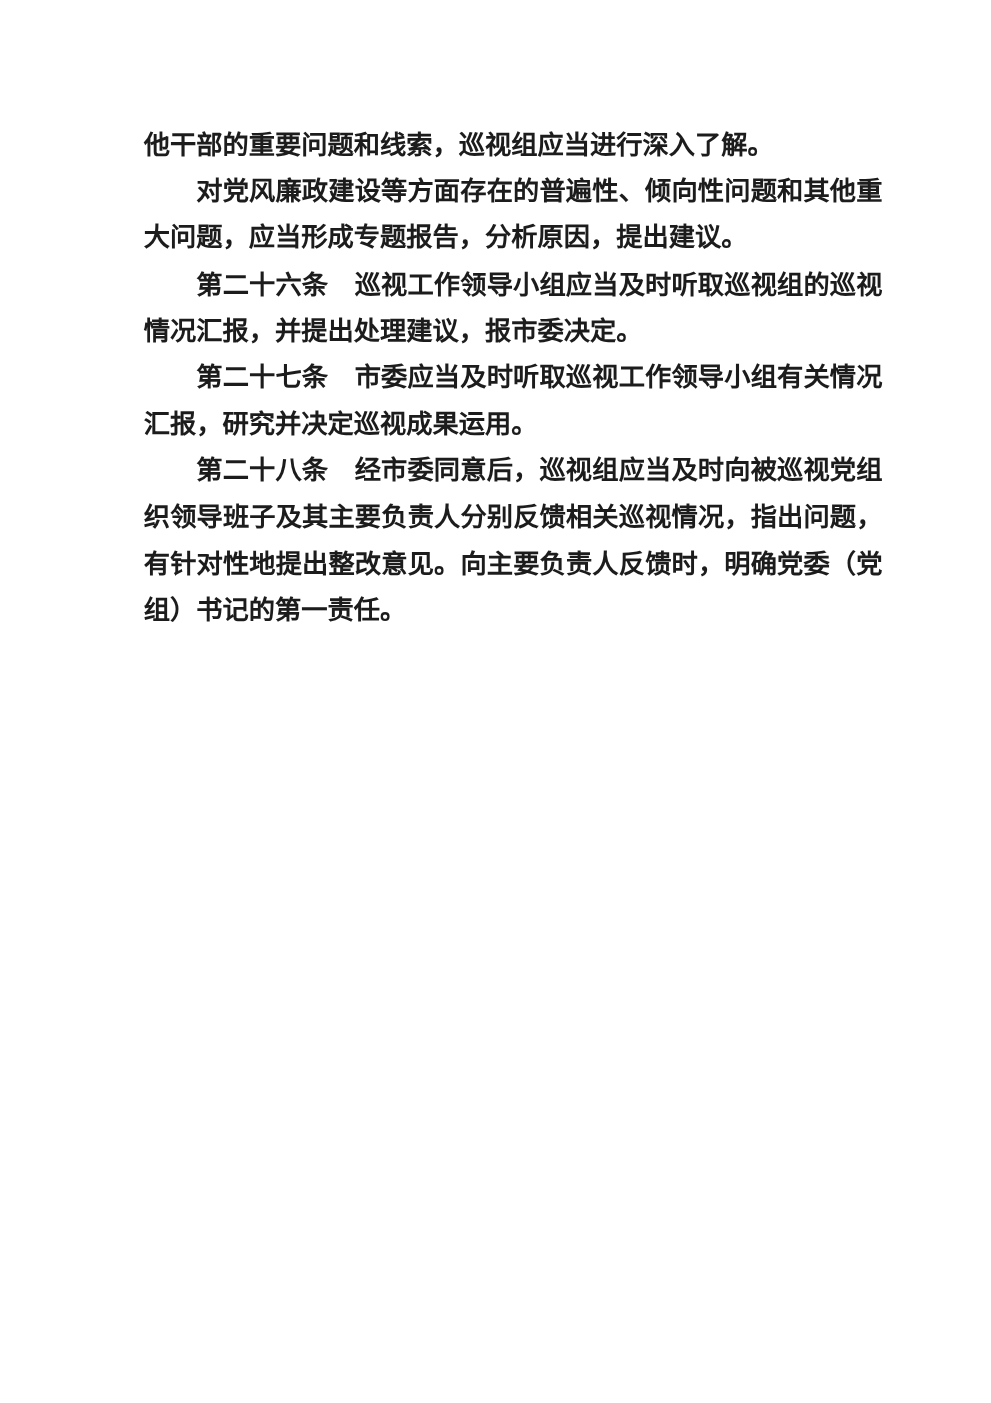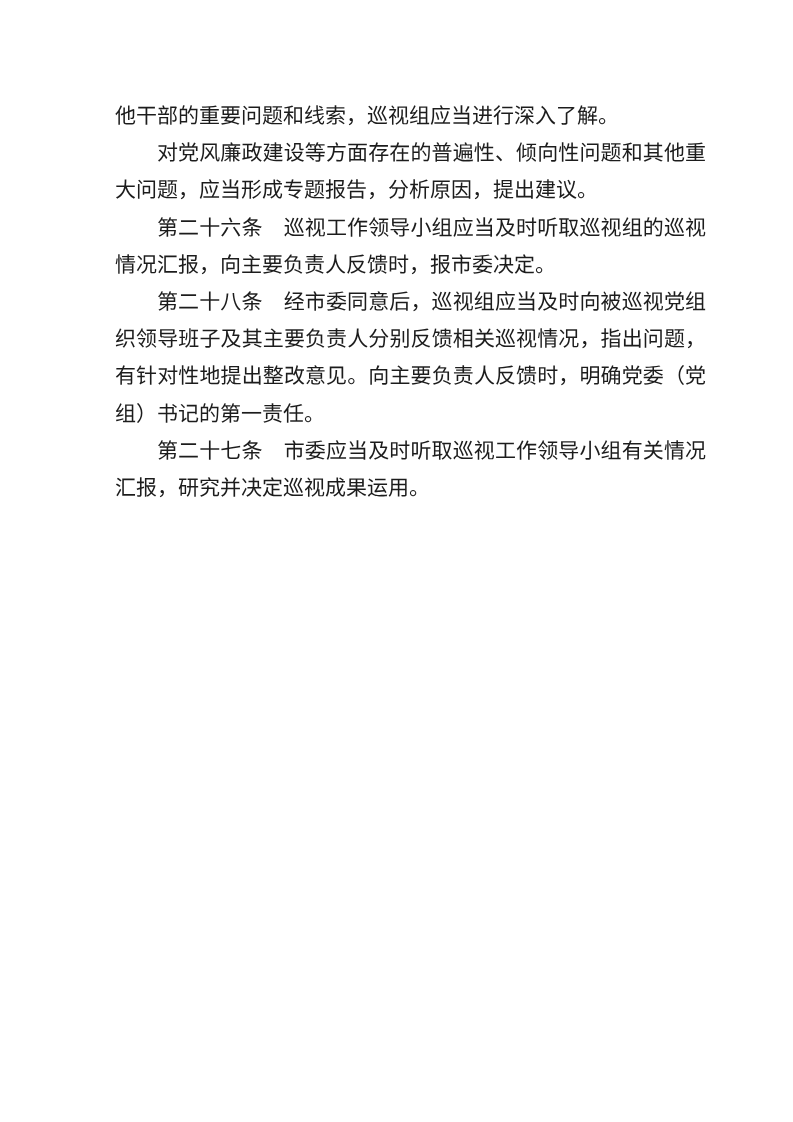--- a/index.html
+++ b/index.html
@@ -12,20 +12,21 @@
     height: 1122px;
     overflow: hidden;
     position: relative;
   }
   .page {
     box-sizing: border-box;
     width: 793px;
     height: 1122px;
     background: #ffffff;
     padding: 98px 87px 0 115px;
+    font-weight: bold;
   }
   .doc-body {
     width: 591px;
   }
   .para {
     margin: 0;
     padding: 0;
     font-family: "Liberation Serif", "DejaVu Serif", serif;
     font-size: 21px;
     line-height: 37.2px;
@@ -40,17 +41,17 @@
     text-indent: 0;
   }
 </style>
 </head>
 <body>
 
 <div class="page">
   <div class="doc-body">
     <p class="para no-indent">他干部的重要问题和线索，巡视组应当进行深入了解。</p>
     <p class="para">对党风廉政建设等方面存在的普遍性、倾向性问题和其他重大问题，应当形成专题报告，分析原因，提出建议。</p>
-    <p class="para">第二十六条　巡视工作领导小组应当及时听取巡视组的巡视情况汇报，向主要负责人反馈时，报市委决定。</p>
+    <p class="para">第二十六条　巡视工作领导小组应当及时听取巡视组的巡视情况汇报，并提出处理建议，报市委决定。</p>
+    <p class="para">第二十七条　市委应当及时听取巡视工作领导小组有关情况汇报，研究并决定巡视成果运用。</p>
     <p class="para">第二十八条　经市委同意后，巡视组应当及时向被巡视党组织领导班子及其主要负责人分别反馈相关巡视情况，指出问题，有针对性地提出整改意见。向主要负责人反馈时，明确党委（党组）书记的第一责任。</p>
-    <p class="para">第二十七条　市委应当及时听取巡视工作领导小组有关情况汇报，研究并决定巡视成果运用。</p>
   </div>
 </div>
 
 </body></html>

